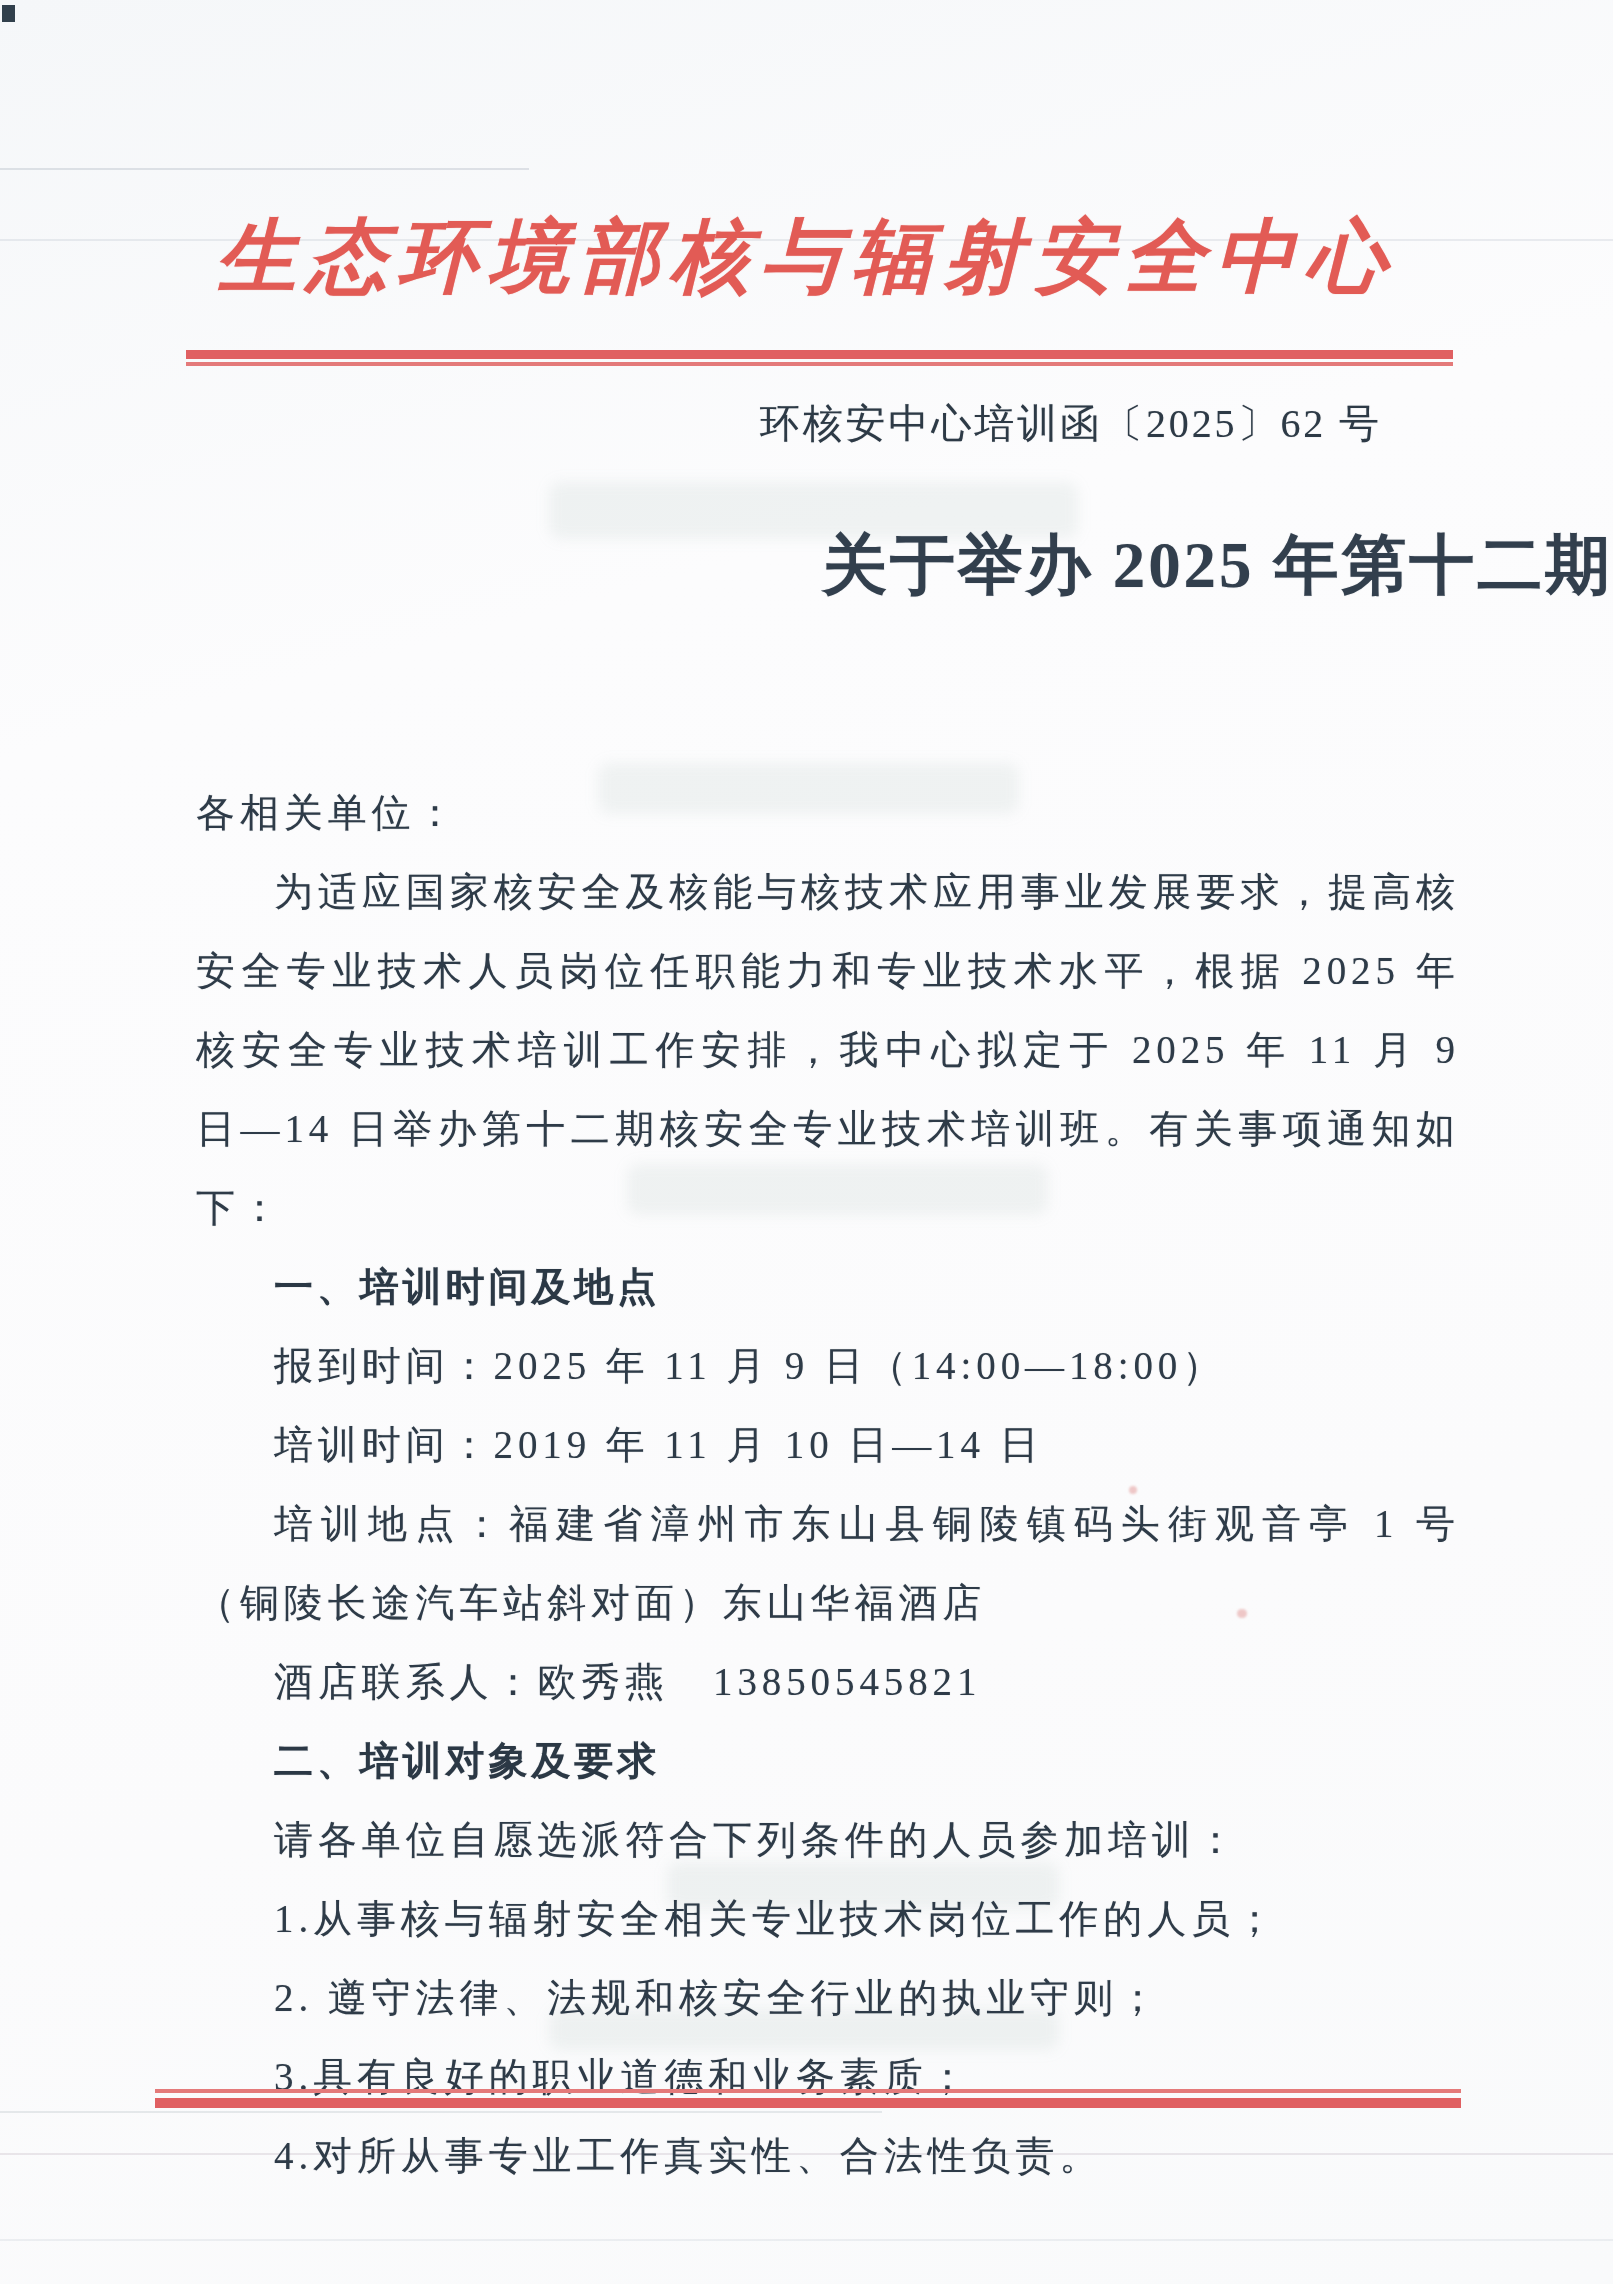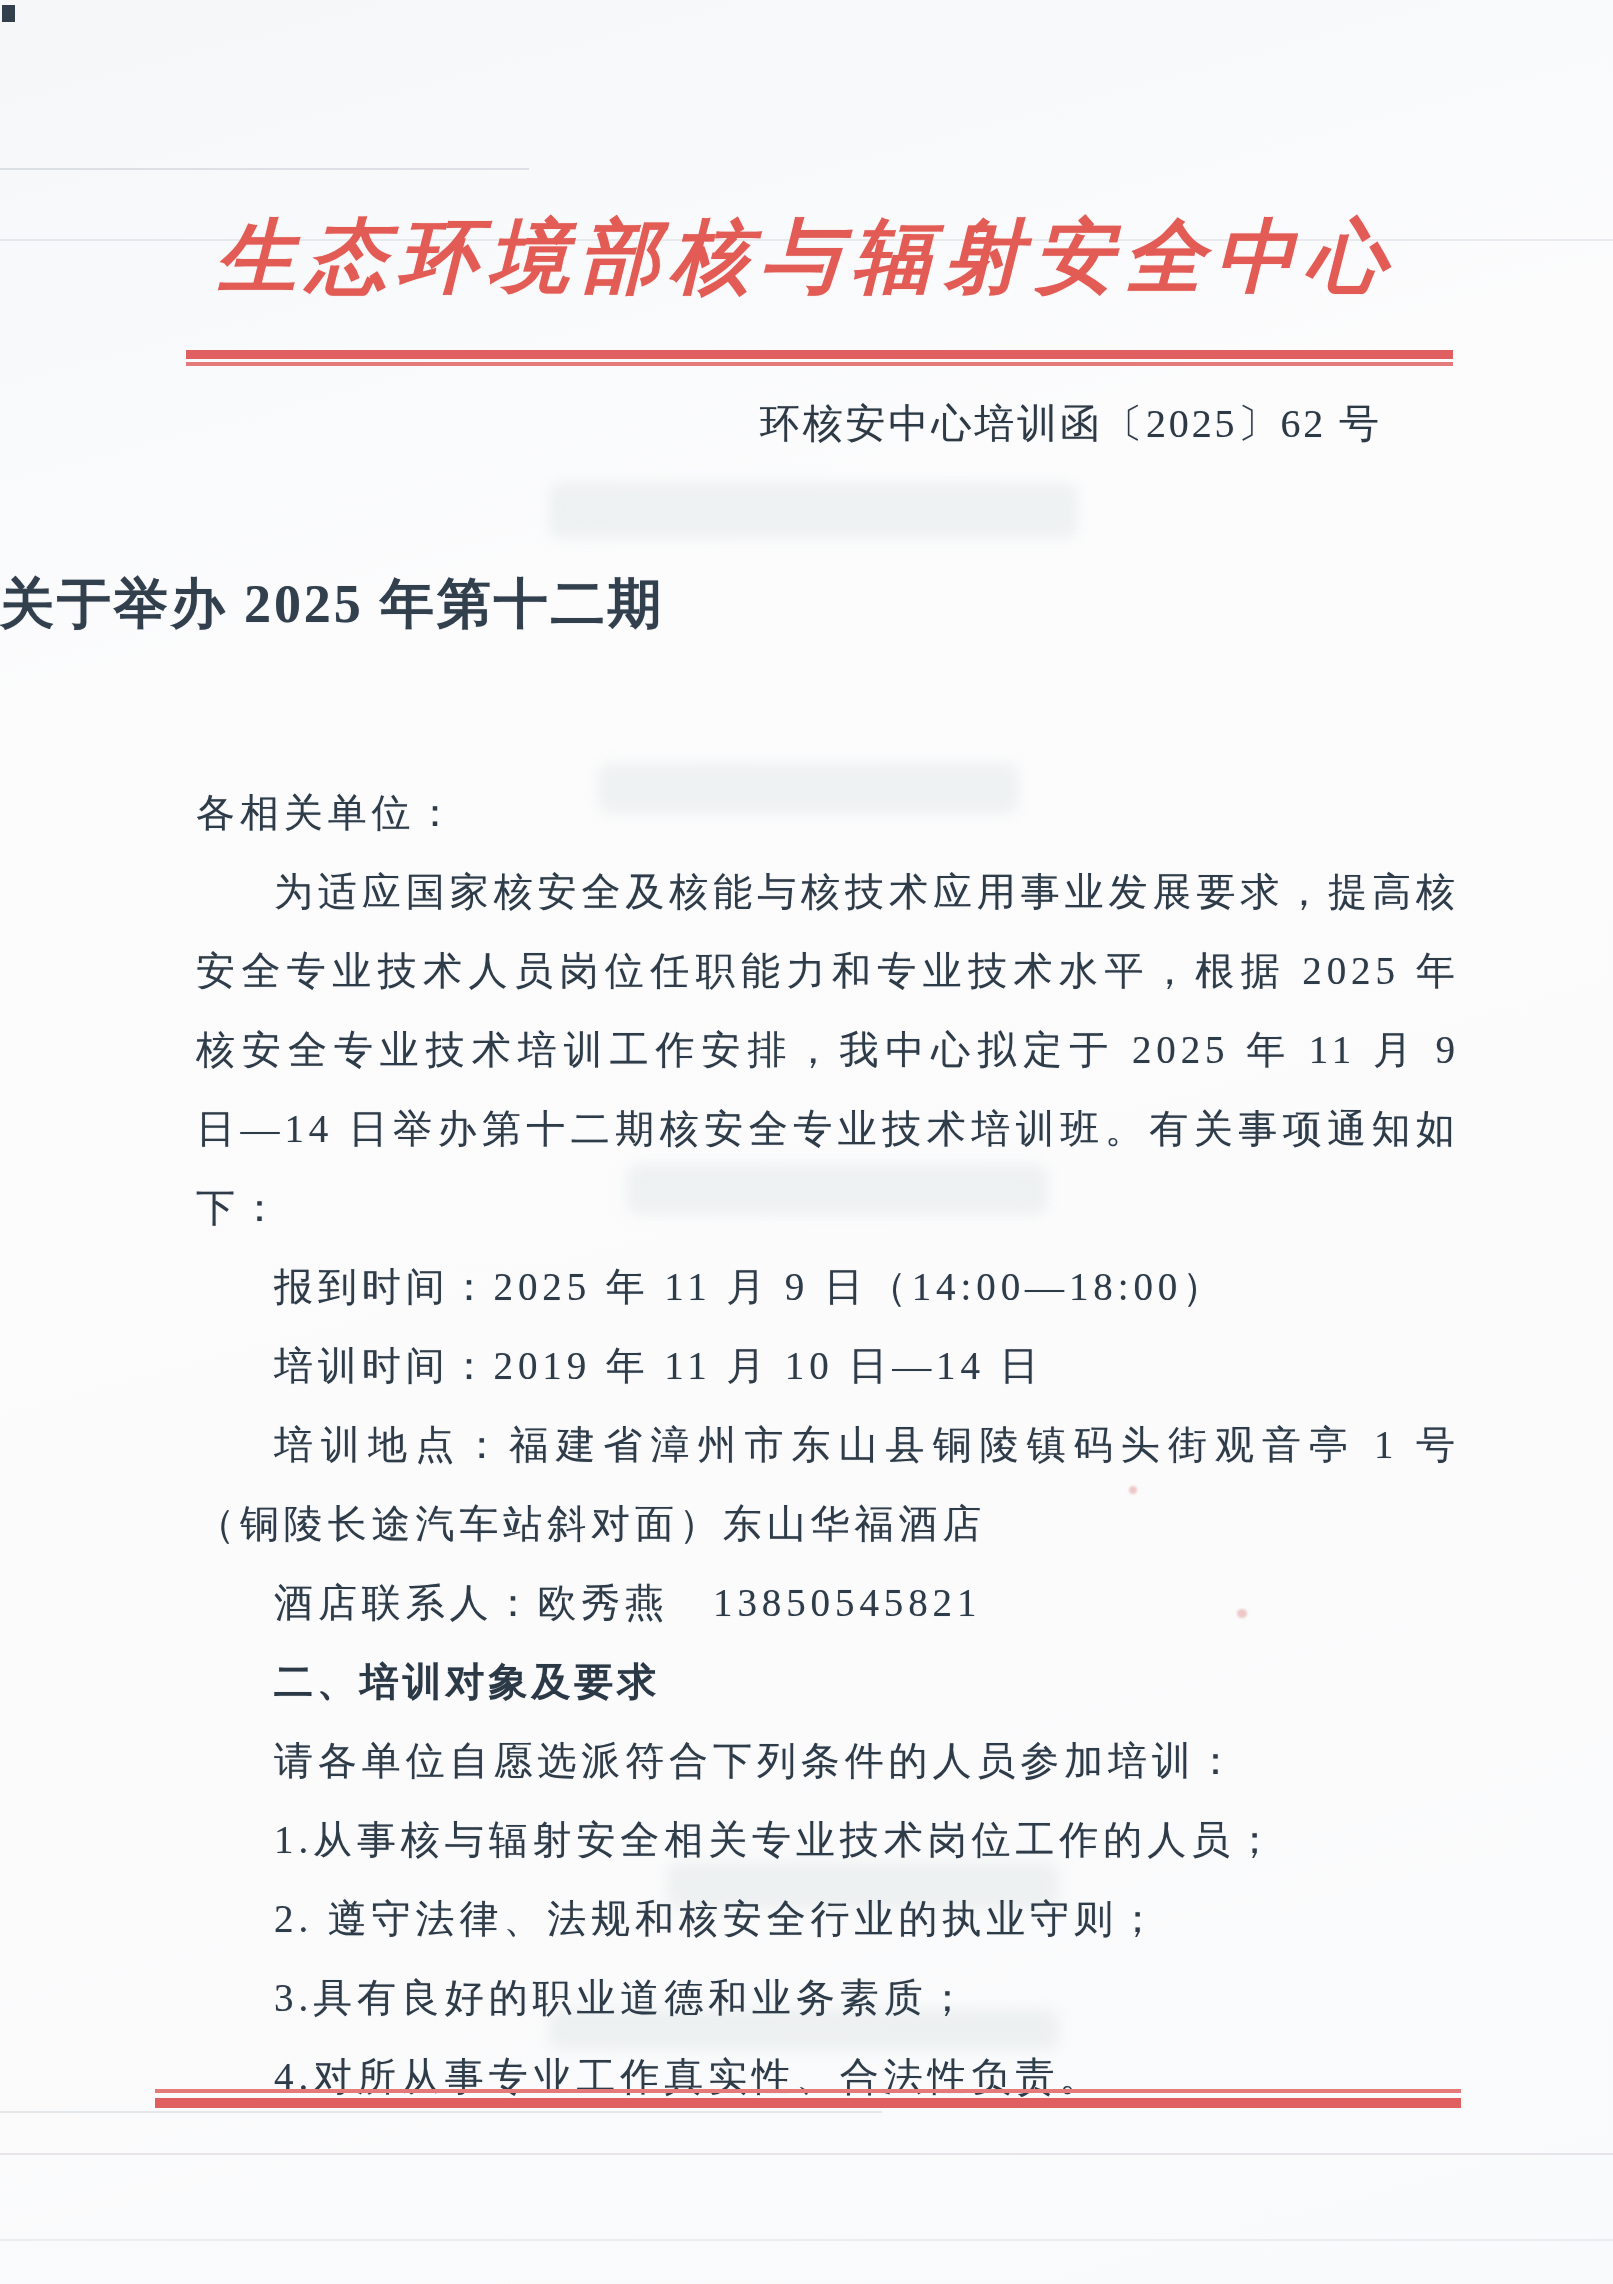--- a/index.html
+++ b/index.html
@@ -79,28 +79,27 @@
     letter-spacing: 2.9px;
     color: #2d3a46;
     text-shadow: 0 0 1px rgba(45,58,70,0.35);
     margin-top: 12px;
   }
 
   
   .doc-title {
     position: absolute;
     left: 0; top: 531px; width: 100%;
-    text-align: left;
-    font-size: 54px;
+    text-align: right;
+    font-size: 65px;
     line-height: 69px;
     font-weight: 700;
     letter-spacing: 2.9px;
     color: #323f4d;
     text-shadow: 0 0 1px rgba(50,63,77,0.4);
-    margin-top: 39px;
   }
 
   
   .doc-body {
     position: absolute;
     left: 196px; top: 773px; width: 1264px;
     font-size: 39px;
     line-height: 79px;
     letter-spacing: 4.9px;
     color: #2e3b48;
@@ -148,20 +147,21 @@
 
   <div class="doc-title">
     <div>关于举办 2025 年第十二期</div>
   </div>
 
   <div class="doc-body">
     <p>各相关单位：</p>
 
     <p class="indent">为适应国家核安全及核能与核技术应用事业发展要求，提高核安全专业技术人员岗位任职能力和专业技术水平，根据 2025 年核安全专业技术培训工作安排，我中心拟定于 2025 年 11 月 9 日—14 日举办第十二期核安全专业技术培训班。有关事项通知如下：</p>
 
+    <p class="indent sec-heading">一、培训时间及地点</p>
 
     <p class="indent">报到时间：2025 年 11 月 9 日（14:00—18:00）</p>
     <p class="indent">培训时间：2019 年 11 月 10 日—14 日</p>
     <p class="indent">培训地点：福建省漳州市东山县铜陵镇码头街观音亭 1 号（铜陵长途汽车站斜对面）东山华福酒店</p>
     <p class="indent">酒店联系人：欧秀燕　13850545821</p>
 
     <p class="indent sec-heading">二、培训对象及要求</p>
 
     <p class="indent">请各单位自愿选派符合下列条件的人员参加培训：</p>
     <p class="indent">1.从事核与辐射安全相关专业技术岗位工作的人员；</p>

